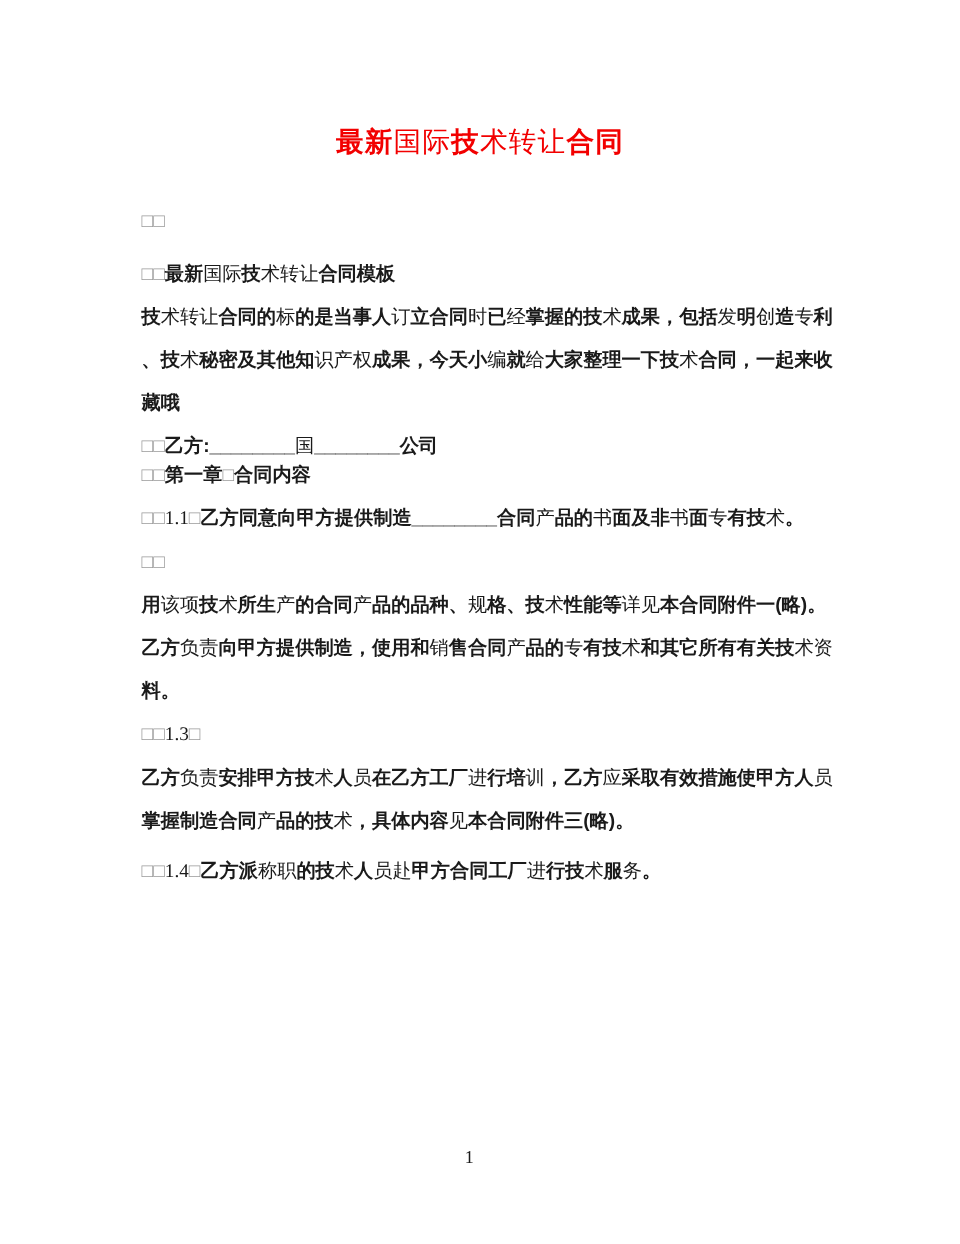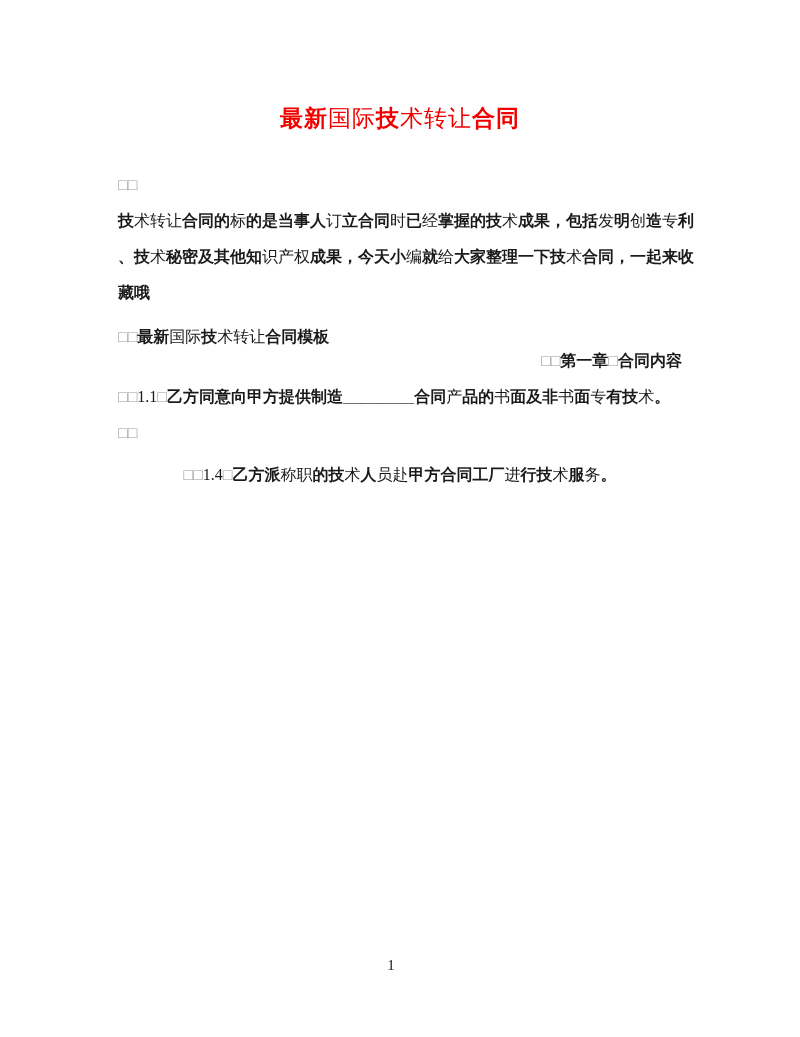--- a/index.html
+++ b/index.html
@@ -27,22 +27,22 @@
   .ln { line-height:36px; white-space:nowrap; }
   
   .lt { font-weight:400; }
   
   .bx { font-weight:400; color:#9a9a9a; }
   
   .num { font-family:"Liberation Serif","DejaVu Serif",serif; font-weight:400; }
   
   .p-spacer1 { margin-top:31px; }
   .p-template { margin-top:8px; }
-  .p-chapter1 { margin-top:-12px;text-align:right; }
-  .p-c14 { margin-top:6px;text-align:center; }
+  .p-chapter1 { margin-top:-12px; }
+  .p-c14 { margin-top:6px; }
   .page-num {
     position:absolute;
     left:0; right:18px; top:948px;
     text-align:center;
     font-size:15px;
     line-height:34px;
     font-weight:400;
   }
 </style>
 </head>
@@ -50,51 +50,68 @@
 
 <div class="page" style="color: rgb(26, 26, 26);">
   <div class="content">
 
     <h1 class="title" style="color: rgb(242, 0, 0);">最新<span class="lt">国</span><span class="lt">际</span>技<span class="lt">术</span><span class="lt">转</span><span class="lt">让</span>合同</h1>
 
     <div class="para p-spacer1">
       <div class="ln"><span class="bx">□</span><span class="bx">□</span></div>
     </div>
 
+    <div class="para p-template">
+      <div class="ln"><span class="bx">□</span><span class="bx">□</span>最新<span class="lt">国</span><span class="lt">际</span>技<span class="lt">术</span><span class="lt">转</span><span class="lt">让</span>合同模板</div>
+    </div>
+
     <div class="para">
       <div class="ln">技<span class="lt">术</span><span class="lt">转</span><span class="lt">让</span>合同的<span class="lt">标</span>的是当事人<span class="lt">订</span>立合同<span class="lt">时</span>已<span class="lt">经</span>掌握的技<span class="lt">术</span>成果，包括<span class="lt">发</span>明<span class="lt">创</span>造<span class="lt">专</span>利</div>
       <div class="ln">、技<span class="lt">术</span>秘密及其他知<span class="lt">识</span><span class="lt">产</span><span class="lt">权</span>成果，今天小<span class="lt">编</span>就<span class="lt">给</span>大家整理一下技<span class="lt">术</span>合同，一起来收</div>
       <div class="ln">藏哦</div>
     </div>
 
-    <div class="para p-template">
-      <div class="ln"><span class="bx">□</span><span class="bx">□</span>最新<span class="lt">国</span><span class="lt">际</span>技<span class="lt">术</span><span class="lt">转</span><span class="lt">让</span>合同模板</div>
-    </div>
 
 
 
-
+    <div class="para">
+      <div class="ln"><span class="bx">□</span><span class="bx">□</span>乙方:________<span class="lt">国</span>________公司</div>
+    </div>
 
     <div class="para p-chapter1">
       <div class="ln"><span class="bx">□</span><span class="bx">□</span>第一章<span class="bx">□</span>合同内容</div>
     </div>
 
     <div class="para">
       <div class="ln"><span class="bx">□</span><span class="bx">□</span><span class="num">1</span><span class="num">.</span><span class="num">1</span><span class="bx">□</span>乙方同意向甲方提供制造________合同<span class="lt">产</span>品的<span class="lt">书</span>面及非<span class="lt">书</span>面<span class="lt">专</span>有技<span class="lt">术</span>。</div>
     </div>
 
     <div class="para">
       <div class="ln"><span class="bx">□</span><span class="bx">□</span></div>
     </div>
 
+    <div class="para">
+      <div class="ln">用<span class="lt">该</span><span class="lt">项</span>技<span class="lt">术</span>所生<span class="lt">产</span>的合同<span class="lt">产</span>品的品种、<span class="lt">规</span>格、技<span class="lt">术</span>性能等<span class="lt">详</span><span class="lt">见</span>本合同附件一(略)。</div>
+    </div>
 
 
+    <div class="para">
+      <div class="ln">乙方<span class="lt">负</span><span class="lt">责</span>向甲方提供制造，使用和<span class="lt">销</span>售合同<span class="lt">产</span>品的<span class="lt">专</span>有技<span class="lt">术</span>和其它所有有关技<span class="lt">术</span><span class="lt">资</span></div>
+      <div class="ln">料。</div>
+    </div>
 
 
+    <div class="para">
+      <div class="ln"><span class="bx">□</span><span class="bx">□</span><span class="num">1</span><span class="num">.</span><span class="num">3</span><span class="bx">□</span></div>
+    </div>
 
+    <div class="para">
+      <div class="ln">乙方<span class="lt">负</span><span class="lt">责</span>安排甲方技<span class="lt">术</span>人<span class="lt">员</span>在乙方工厂<span class="lt">进</span>行培<span class="lt">训</span>，乙方<span class="lt">应</span>采取有效措施使甲方人<span class="lt">员</span></div>
+      <div class="ln">掌握制造合同<span class="lt">产</span>品的技<span class="lt">术</span>，具体内容<span class="lt">见</span>本合同附件三(略)。</div>
+    </div>
 
     <div class="para p-c14">
       <div class="ln"><span class="bx">□</span><span class="bx">□</span><span class="num">1</span><span class="num">.</span><span class="num">4</span><span class="bx">□</span>乙方派<span class="lt">称</span><span class="lt">职</span>的技<span class="lt">术</span>人<span class="lt">员</span><span class="lt">赴</span>甲方合同工厂<span class="lt">进</span>行技<span class="lt">术</span>服<span class="lt">务</span>。</div>
     </div>
 
   </div>
 
   <div class="page-num"><span class="num">1</span></div>
 </div>
 

